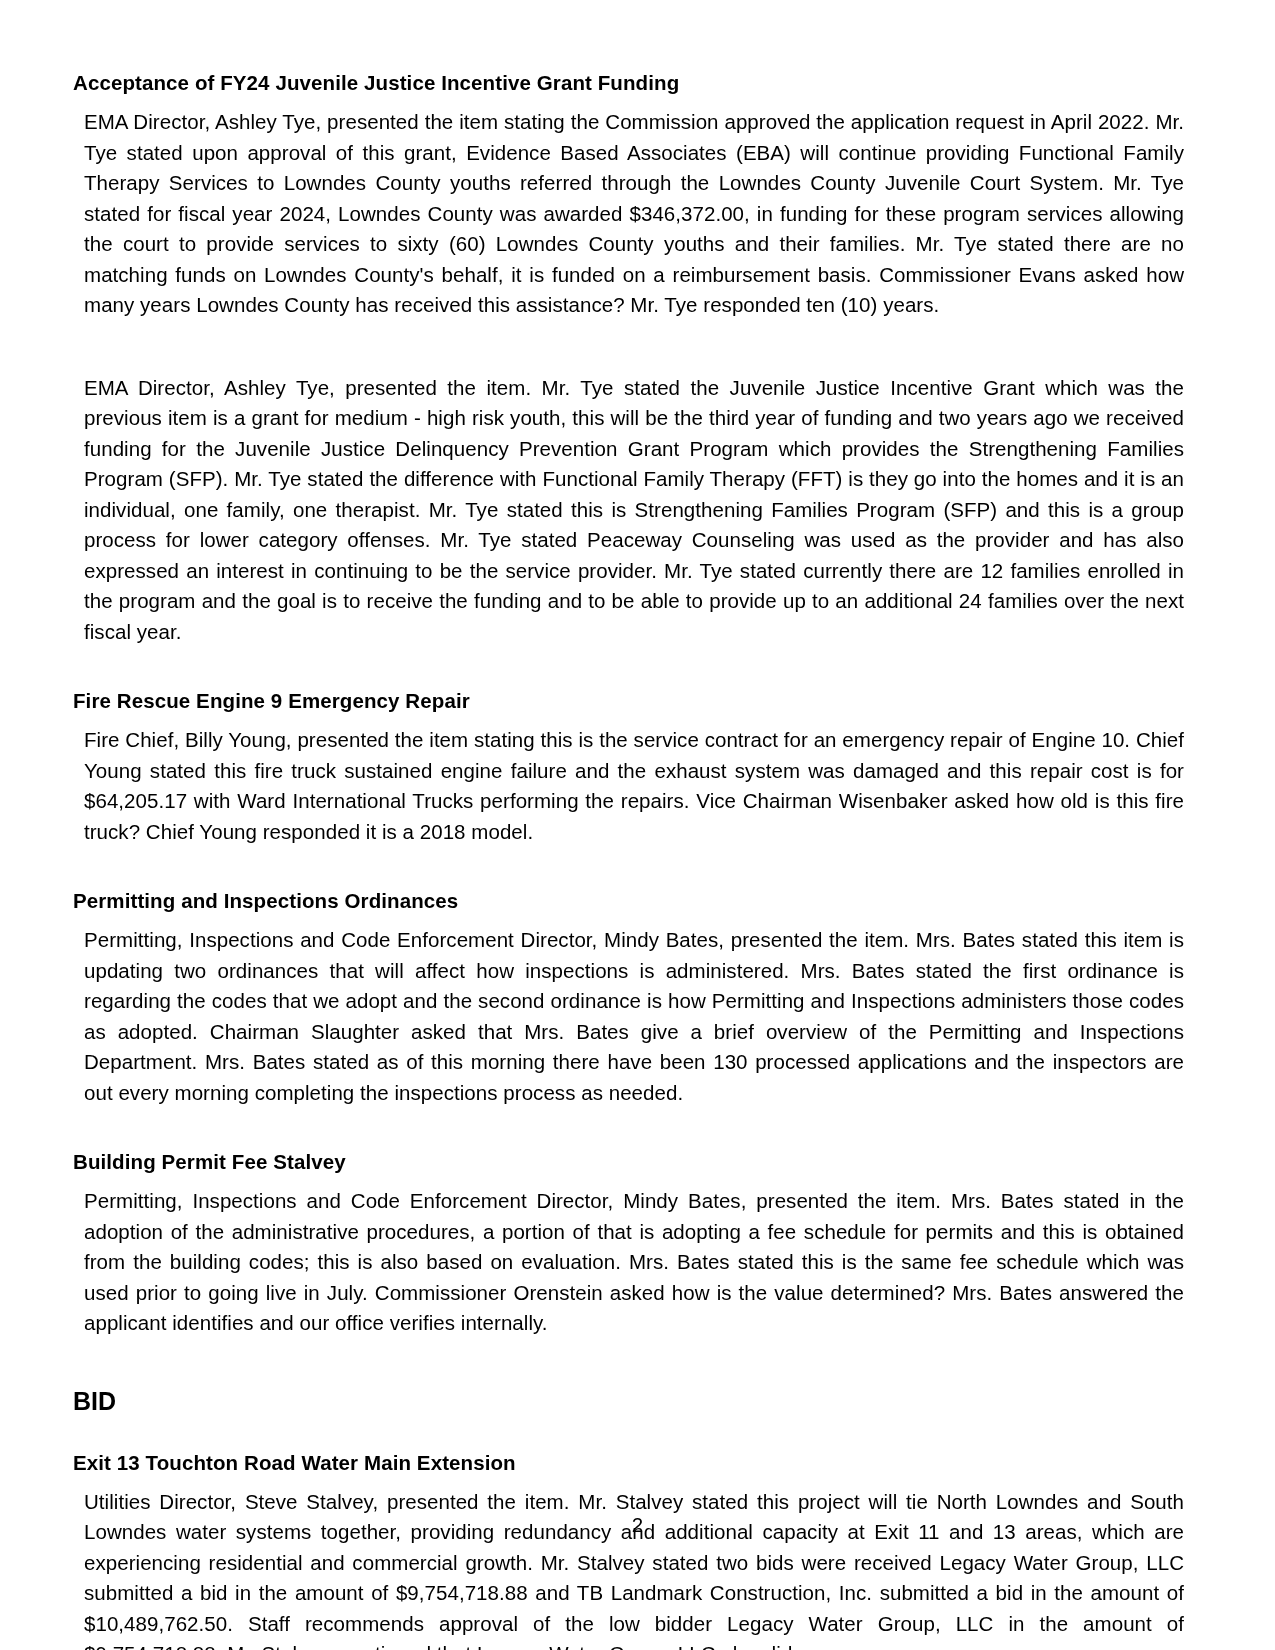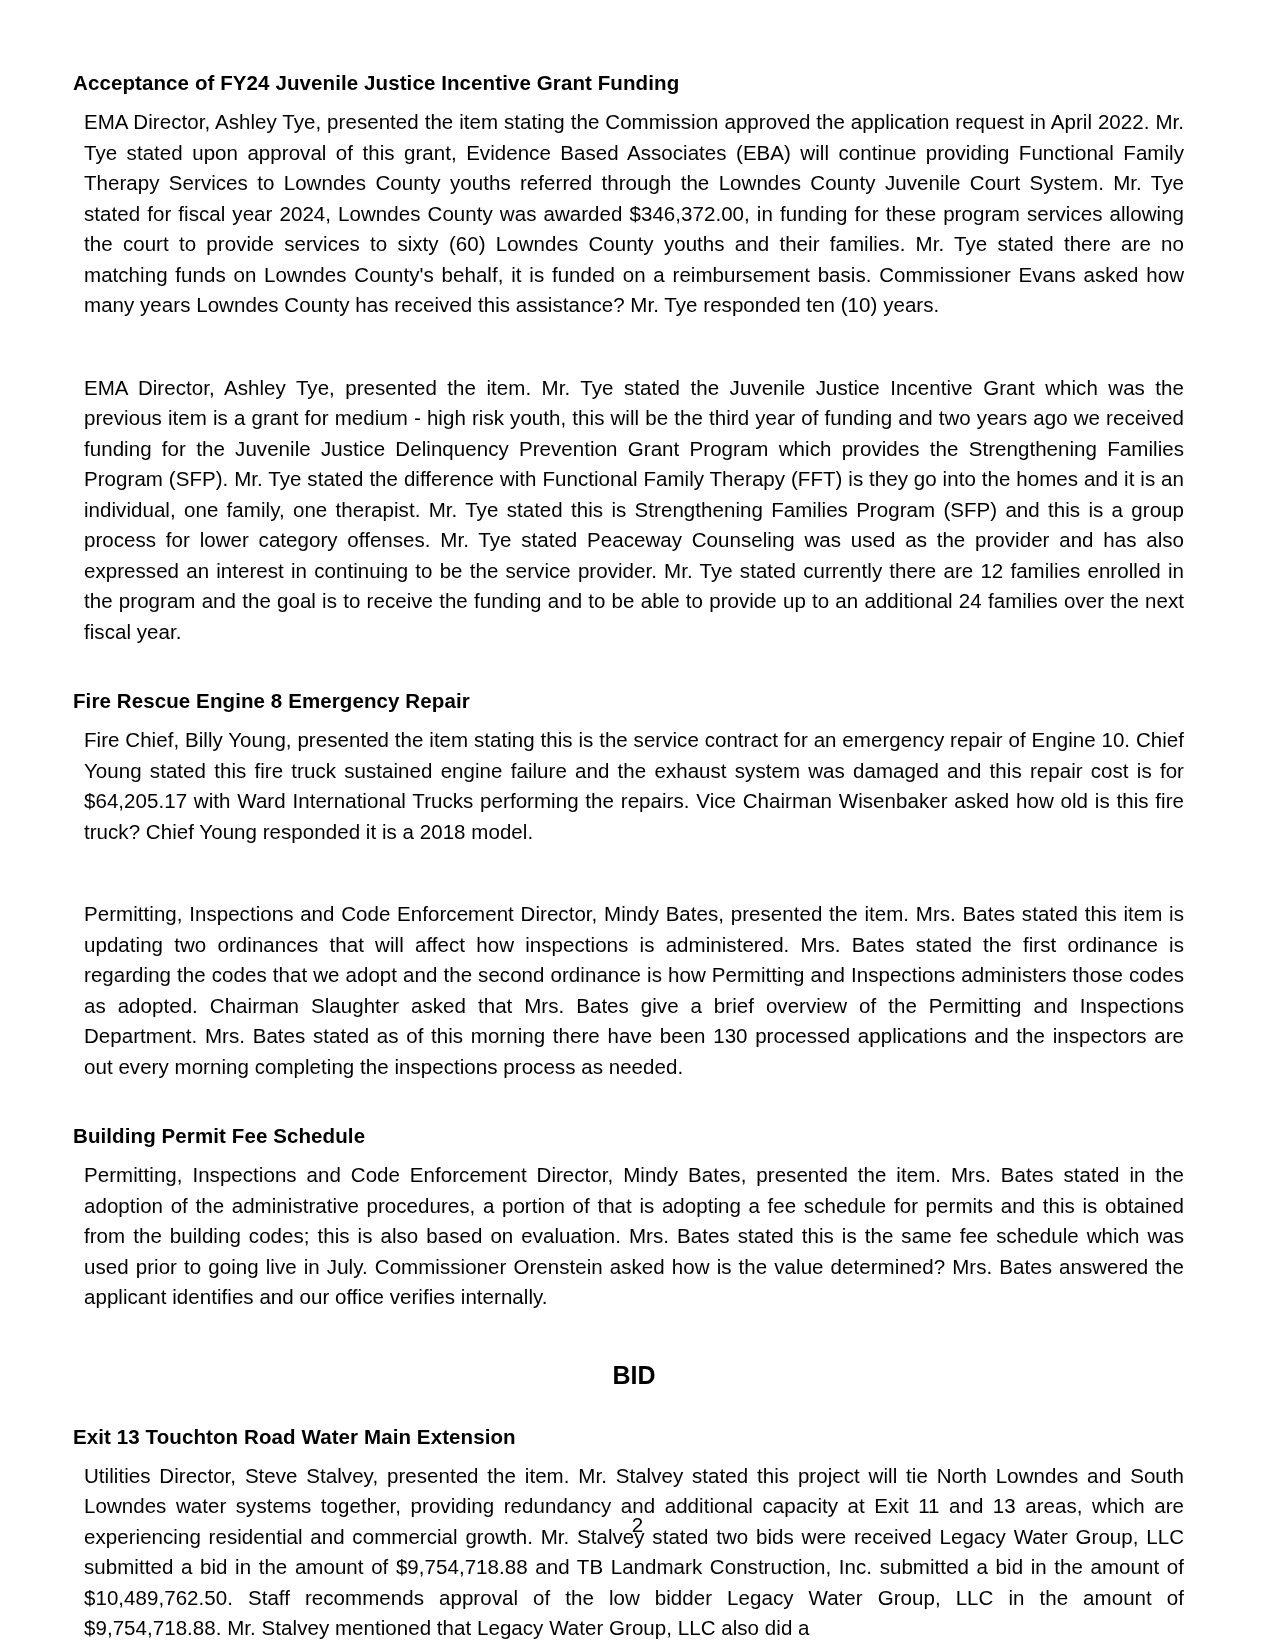--- a/index.html
+++ b/index.html
@@ -45,21 +45,21 @@
     margin-bottom: 0;
   }
   .gap {
     height: 30px;
   }
   .major-heading {
     font-size: 25px;
     font-weight: bold;
     line-height: 30px;
     margin: 0;
-    text-align: center;
+    text-align: left;
   }
   .gap-major-before {
     height: 36px;
   }
   .gap-major-after {
     height: 34px;
   }
   .page-number {
     position: absolute;
     left: 0;
@@ -86,34 +86,35 @@
 
     <div class="gap"></div>
 
     <div class="section">
       <div class="body-text">EMA Director, Ashley Tye, presented the item.  Mr. Tye stated the Juvenile Justice Incentive Grant which was the previous item is a grant for medium - high risk youth, this will be the third year of funding and two years ago we received funding for the Juvenile Justice Delinquency Prevention Grant Program which provides the Strengthening Families Program (SFP).  Mr. Tye stated the difference with Functional Family Therapy (FFT) is they go into the homes and it is an individual, one family, one therapist.  Mr. Tye stated this is Strengthening Families Program (SFP) and this is a group process for lower category offenses.  Mr. Tye stated Peaceway Counseling was used as the provider and has also expressed an interest in continuing to be the service provider.  Mr. Tye stated currently there are 12 families enrolled in the program and the goal is to receive the funding and to be able to provide up to an additional 24 families over the next fiscal year.</div>
     </div>
 
     <div class="gap"></div>
 
     <div class="section">
-      <div class="item-heading">Fire Rescue Engine 8 Emergency Repair</div>
+      <div class="item-heading">Fire Rescue Engine 9 Emergency Repair</div>
       <div class="body-text">Fire Chief, Billy Young, presented the item stating this is the service contract for an emergency repair of Engine 10.  Chief Young stated this fire truck sustained engine failure and the exhaust system was damaged and this repair cost is for $64,205.17 with Ward International Trucks performing the repairs.  Vice Chairman Wisenbaker asked how old is this fire truck?  Chief Young responded it is a 2018 model.</div>
     </div>
 
     <div class="gap"></div>
 
     <div class="section">
+      <div class="item-heading">Permitting and Inspections Ordinances</div>
       <div class="body-text">Permitting, Inspections and Code Enforcement Director, Mindy Bates, presented the item.  Mrs. Bates stated this item is updating two ordinances that will affect how inspections is administered.  Mrs. Bates stated the first ordinance is regarding the codes that we adopt and the second ordinance is how Permitting and Inspections administers those codes as adopted.  Chairman Slaughter asked that Mrs. Bates give a brief overview of the Permitting and Inspections Department.  Mrs. Bates stated as of this morning there have been 130 processed applications and the inspectors are out every morning completing the inspections process as needed.</div>
     </div>
 
     <div class="gap"></div>
 
     <div class="section">
-      <div class="item-heading">Building Permit Fee Schedule</div>
+      <div class="item-heading">Building Permit Fee Stalvey</div>
       <div class="body-text">Permitting, Inspections and Code Enforcement Director, Mindy Bates, presented the item.  Mrs. Bates stated in the adoption of the administrative procedures, a portion of that is adopting a fee schedule for permits and this is obtained from the building codes; this is also based on evaluation.  Mrs. Bates stated this is the same fee schedule which was used prior to going live in July.   Commissioner Orenstein asked how is the value determined?  Mrs. Bates answered the applicant identifies and our office verifies internally.</div>
     </div>
 
     <div class="gap-major-before"></div>
 
     <div class="major-heading">BID</div>
 
     <div class="gap-major-after"></div>
 
     <div class="section">

